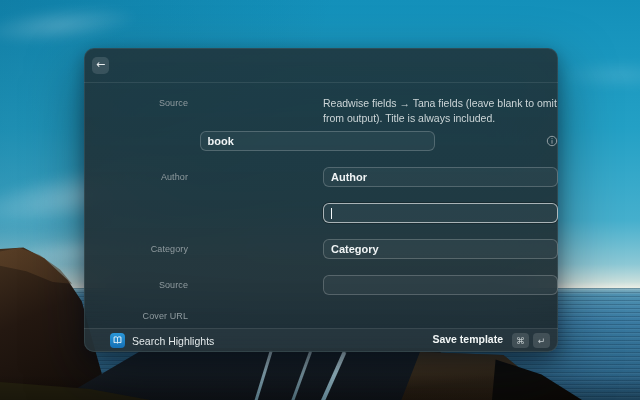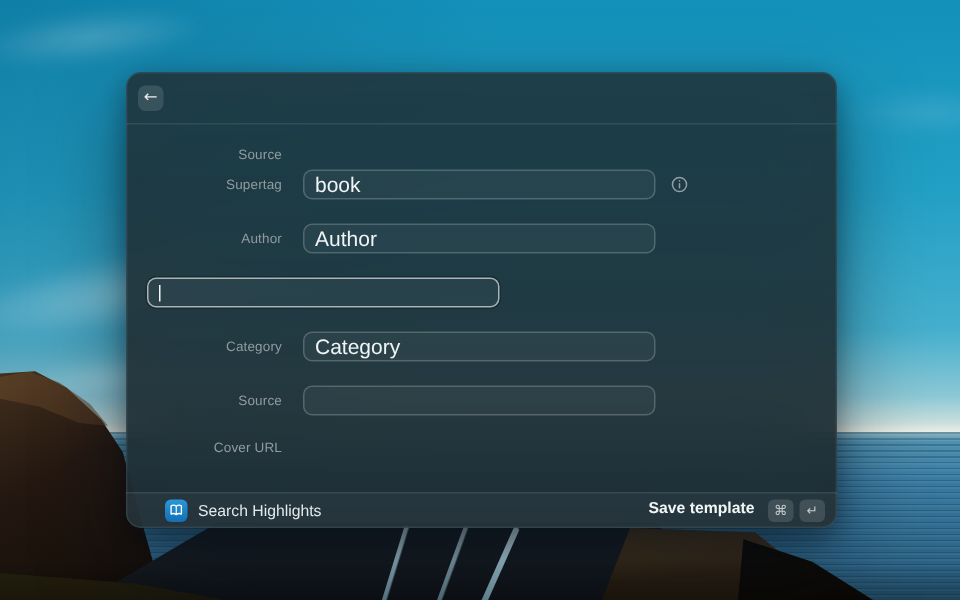--- a/index.html
+++ b/index.html
@@ -65,32 +65,32 @@
 
   .win-header { height:35px; flex:none; border-bottom:1px solid rgba(255,255,255,0.09);
     display:flex; align-items:center; padding-left:8px; }
   .back-btn { width:17px; height:17px; border:none; border-radius:5px; cursor:pointer;
     background:rgba(255,255,255,0.12); color:#e6ebec; font-size:11px; line-height:16px;
     display:flex; align-items:center; justify-content:center;
     font-family:"DejaVu Sans",sans-serif; padding:0; }
 
   .win-content { flex:1; overflow:hidden; padding-top:13px; }
 
-  .row { display:flex; align-items:center; margin-bottom:16px; }
+  .row { display:flex; align-items:center; margin-bottom:16px;justify-content:space-between; }
   .lbl { width:104px; flex:none; text-align:right; font-size:9px; color:#909b9f; letter-spacing:.1px; }
   .gap { width:14px; flex:none; }
   .row-desc { align-items:flex-start; margin-bottom:5px; }
   .row-desc .lbl { padding-top:2px; }
   .desc { width:235px; font-size:10.5px; line-height:15px; color:#ccd5d7; }
 
   .input { width:235px; height:20px; border-radius:6px;
     background:rgba(255,255,255,0.045);
     border:1px solid rgba(255,255,255,0.20);
     display:flex; align-items:center; padding:0 7px; }
-  .input .val { font-size:14px; color:#f0f4f5; white-space:nowrap; }
+  .input .val { font-size:11px; color:#f0f4f5; white-space:nowrap;font-weight:bold; }
   .input.focused { border:1.5px solid rgba(255,255,255,0.6);
     box-shadow:0 0 0 1px rgba(0,0,0,0.25); }
   .caret { width:1px; height:11px; background:#f4f8f9; margin-right:1px; }
   .info-wrap { margin-left:10px; display:flex; align-items:center; cursor:default; }
 
   .win-footer { height:24px; flex:none; border-top:1px solid rgba(255,255,255,0.09);
     background:rgba(255,255,255,0.035);
     display:flex; align-items:center; justify-content:space-between; padding:0 8px; }
   .f-left { display:flex; align-items:center; gap:7px;padding-left:18px; }
   .app-icon { width:15px; height:15px; border-radius:4px; flex:none;
@@ -133,24 +133,24 @@
     <button class="back-btn">
       <span>←</span>
     </button>
   </div>
 
   <div class="win-content">
 
     <div class="row row-desc">
       <div class="lbl">Source</div>
       <div class="gap"></div>
-    </div>
-
-    <div class="row">
-      <div class="lbl">Supertag</div>
+      <div class="desc">Readwise fields → Tana fields (leave blank to omit from output). Title is always included.</div>
+    </div>
+
+    <div class="row">
       <div class="gap"></div>
       <div class="input">
         <span class="val">book</span>
       </div>
       <span class="info-wrap">
         <svg width="12" height="12" viewBox="0 0 12 12">
           <circle cx="6" cy="6" r="4.7" fill="none" stroke="#939ea2" stroke-width="1"></circle>
           <rect x="5.45" y="3.0" width="1.1" height="1.15" rx="0.55" fill="#939ea2"></rect>
           <rect x="5.5" y="5.0" width="1" height="3.7" rx="0.5" fill="#939ea2"></rect>
         </svg>

